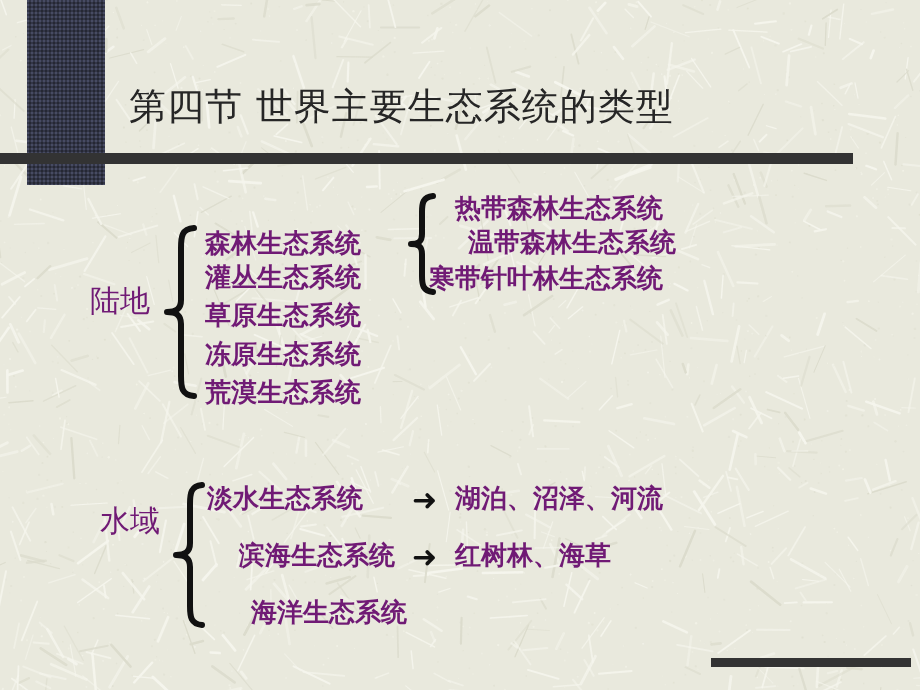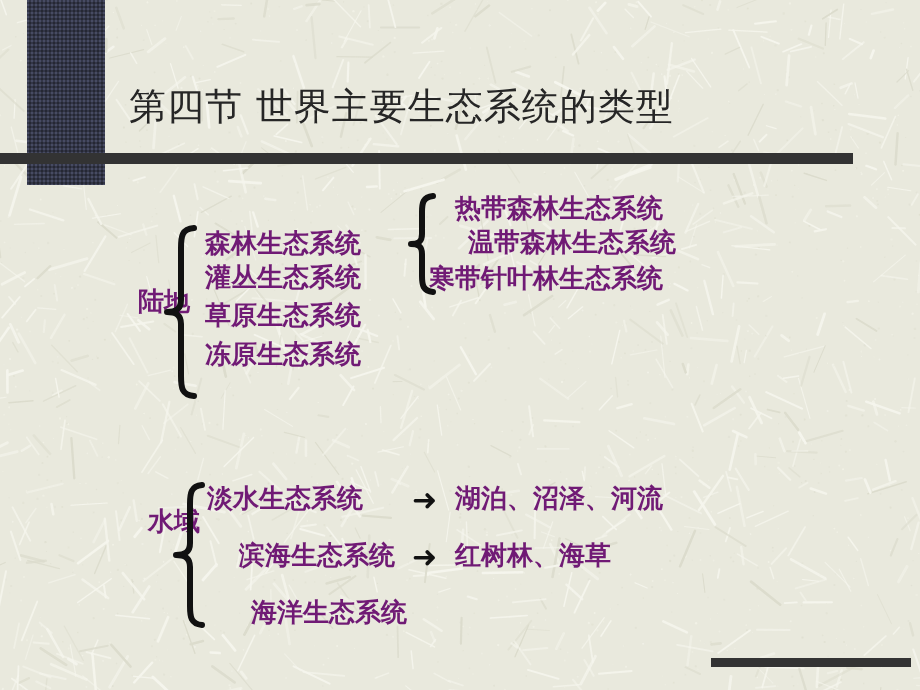--- a/index.html
+++ b/index.html
@@ -65,21 +65,21 @@
 
   
   .dtext {
     position:absolute;
     color:#701a75;
     white-space:nowrap;
     font-size:26px;
     line-height:30px;
     font-weight:600;
   }
-  .group-label { font-size:26px; font-weight:700;margin-left:48px; }
+  .group-label { font-size:30px; font-weight:400; }
 
   
   .brace {
     position:absolute;
     color:#111111;
   }
   .brace svg { display:block; }
 
   
   .arrow {
@@ -2407,20 +2407,21 @@
   <div class="brace" style="left:160px; top:224px;">
     <svg width="42" height="176" viewBox="0 0 42 176">
       <path d="M34 4 C22 5 21 12 21 24 L21 76 C21 85 16 88 7 88 C16 88 21 91 21 100 L21 152 C21 164 22 171 34 172" fill="none" stroke="#111111" stroke-width="6" stroke-linecap="round" stroke-linejoin="round"></path>
     </svg>
   </div>
 
   <div class="dtext" style="left:205px; top:262px;">灌丛生态系统</div>
   <div class="dtext" style="left:205px; top:228px;">森林生态系统</div>
   <div class="dtext" style="left:205px; top:300px;">草原生态系统</div>
   <div class="dtext" style="left:205px; top:339px;">冻原生态系统</div>
+  <div class="dtext" style="left:205px; top:377px;">荒漠生态系统</div>
 
   <div class="brace" style="left:405px; top:192px;">
     <svg width="36" height="104" viewBox="0 0 36 104">
       <path d="M28 4 C18 5 17 11 17 20 L17 42 C17 50 13 52 6 52 C13 52 17 54 17 62 L17 84 C17 93 18 99 28 100" fill="none" stroke="#111111" stroke-width="6" stroke-linecap="round" stroke-linejoin="round"></path>
     </svg>
   </div>
 
   <div class="dtext" style="left:455px; top:193px;">热带森林生态系统</div>
   <div class="dtext" style="left:468px; top:227px;">温带森林生态系统</div>
   <div class="dtext" style="left:429px; top:263px;">寒带针叶林生态系统</div>

